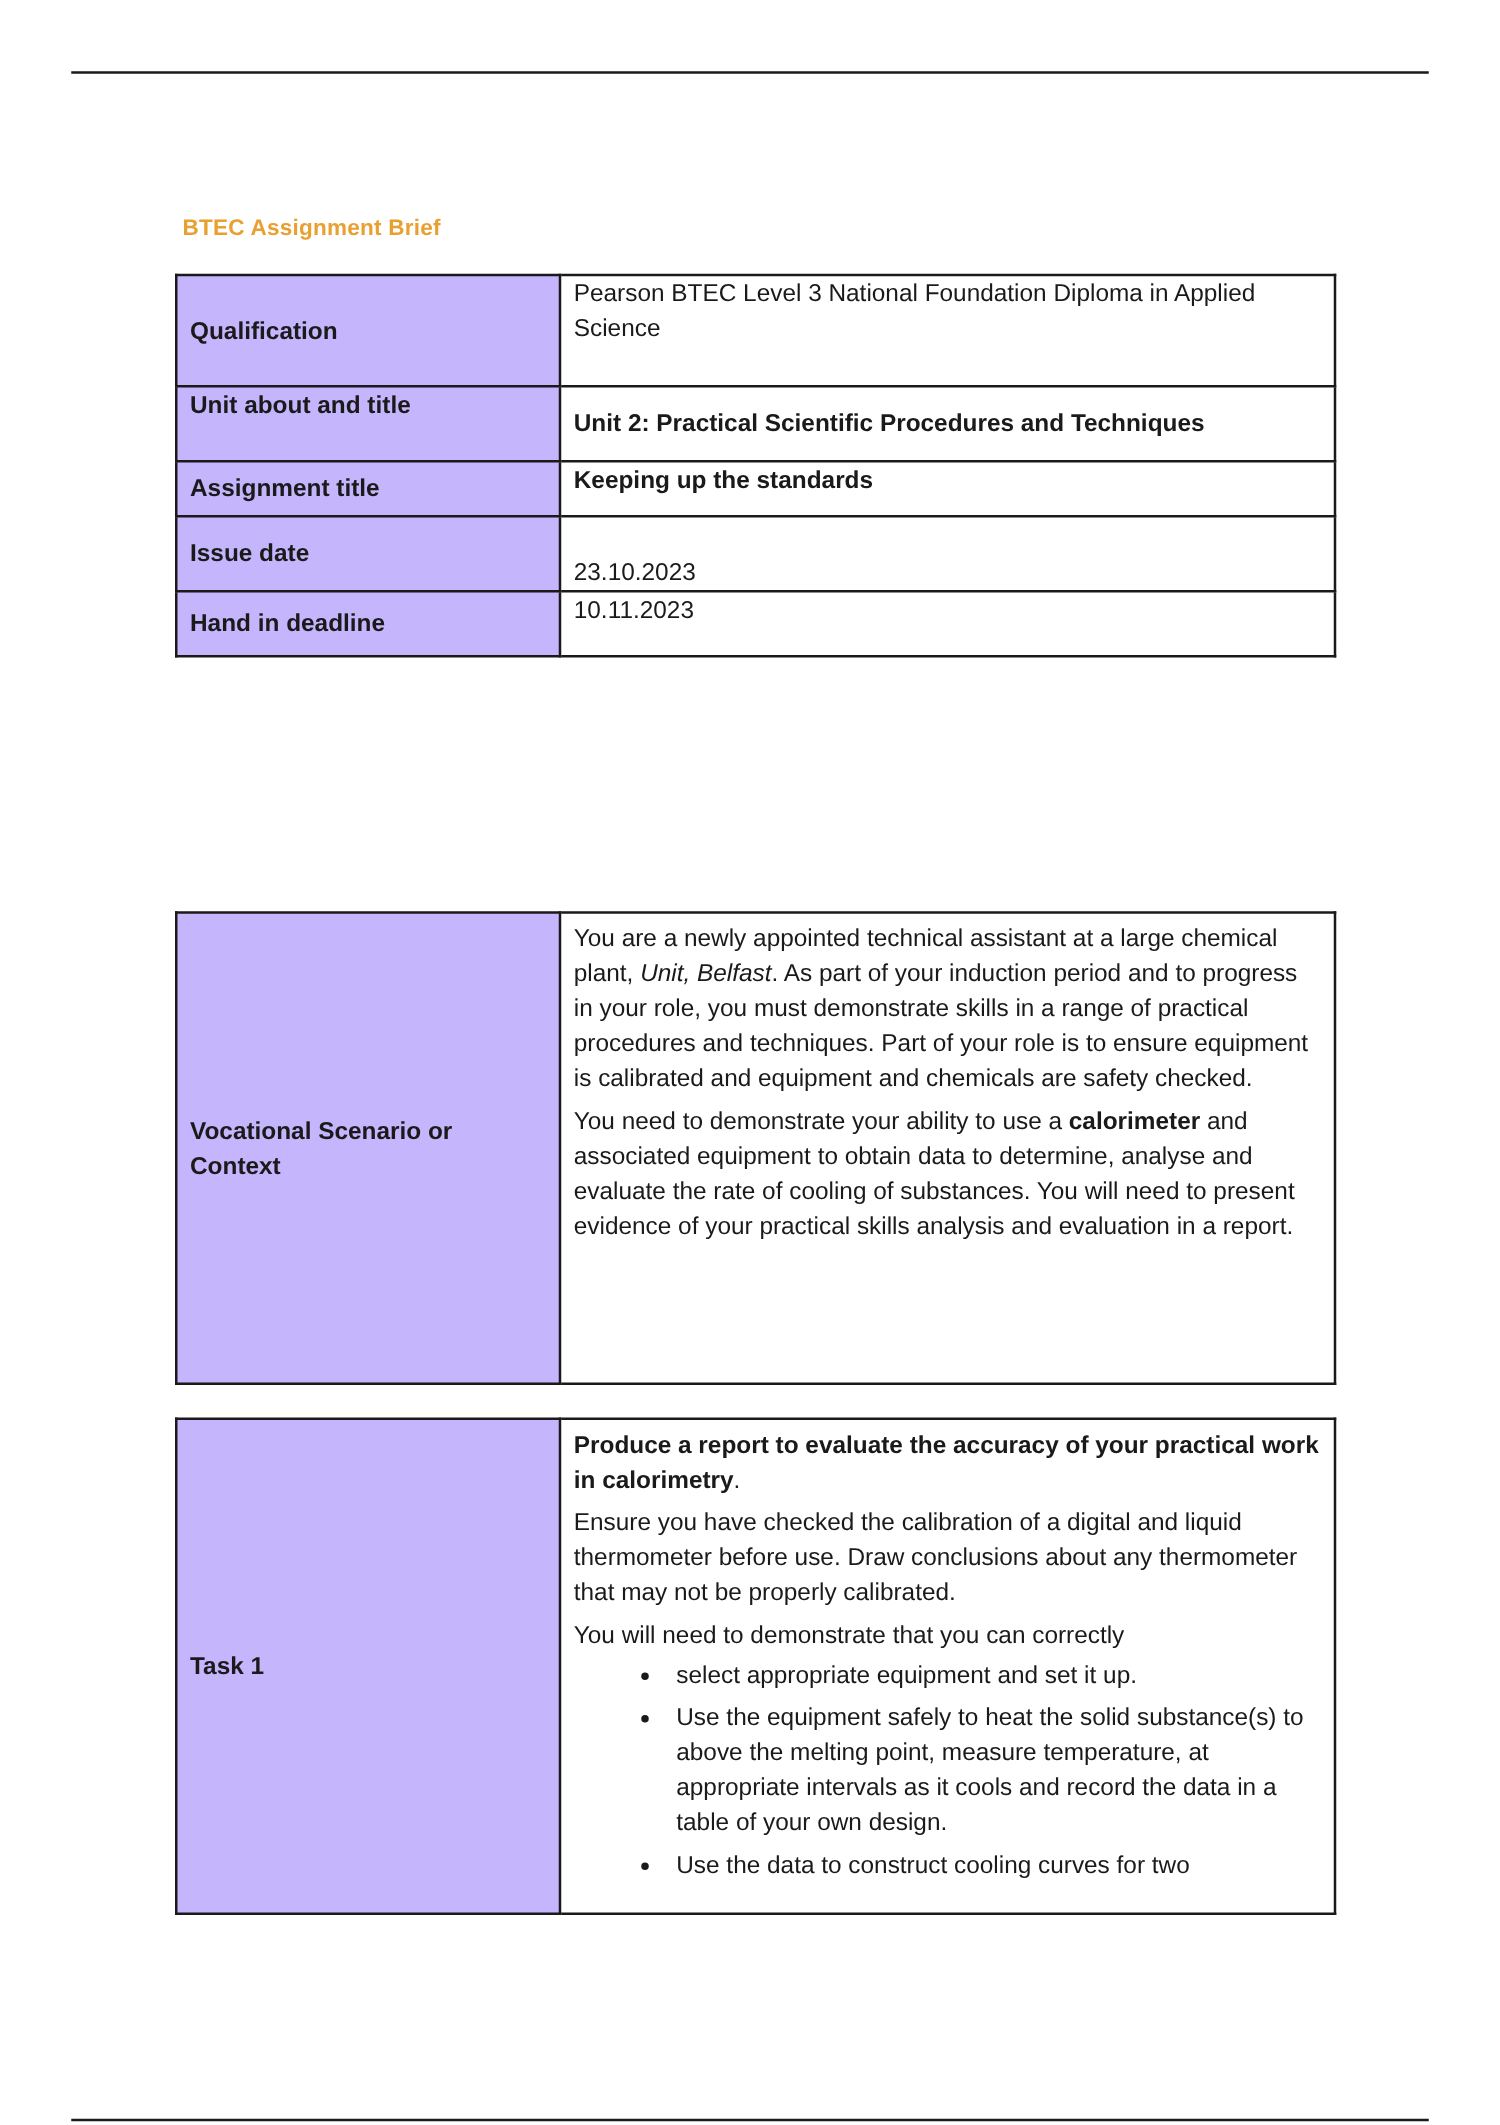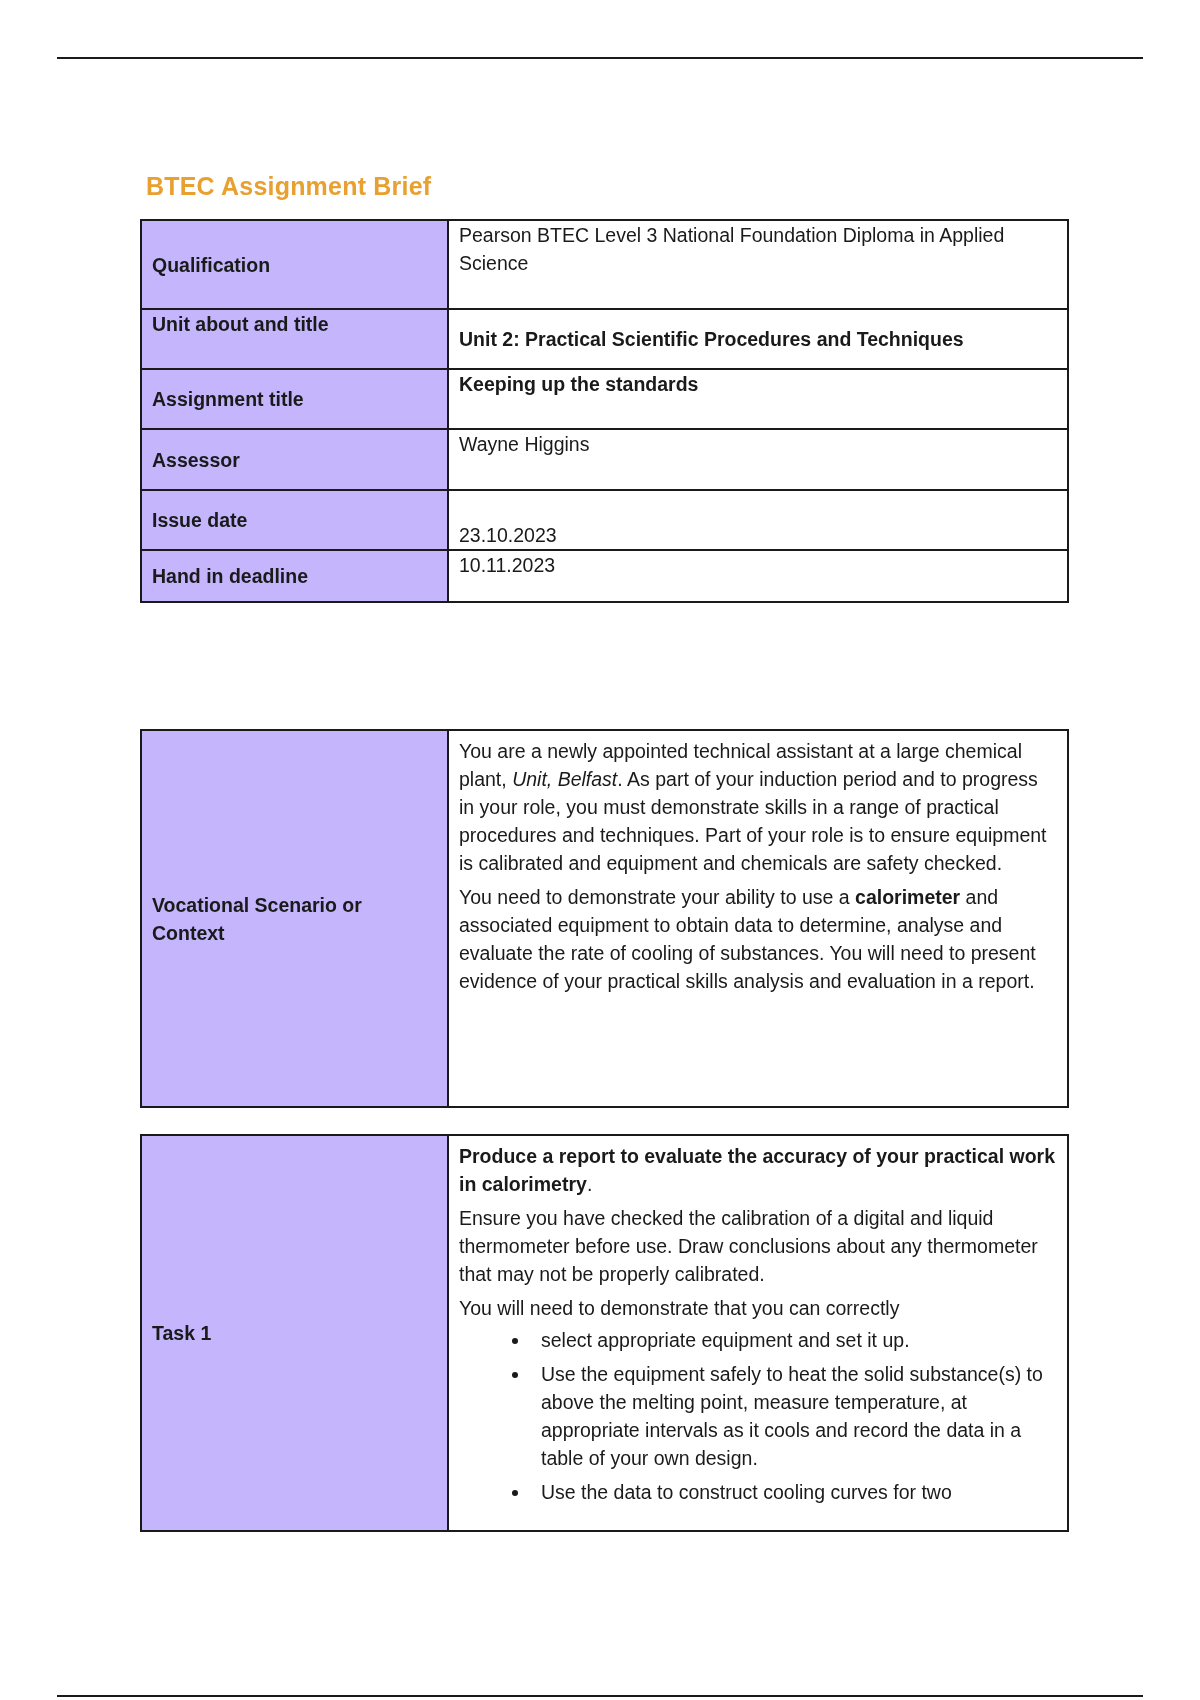--- a/index.html
+++ b/index.html
@@ -1,21 +1,21 @@
 <!DOCTYPE html>
 <html><head>
 <meta charset="utf-8">
 <style>
   html, body { margin: 0; padding: 0; background: #ffffff; }
   body { width: 1200px; height: 1700px; position: relative; overflow: hidden;
          font-family: "Liberation Sans", "DejaVu Sans", sans-serif; color: #1a1a1a; }
   .rule { position: absolute; left: 57px; width: 1086px; height: 2px; background: #1a1a1a; }
   .rule.top { top: 57px; }
   .rule.bottom { top: 1695px; }
-  .brief-title { position: absolute; left: 146px; top: 172px; font-size: 25px; font-weight: bold;
+  .brief-title { position: absolute; left: 146px; top: 172px; font-size: 18px; font-weight: bold;
                  color: #e8a030; letter-spacing: 0.2px; margin: 0; }
   table.brief { position: absolute; left: 140px; width: 929px; border-collapse: collapse;
                 table-layout: fixed; }
   table.brief td { border: 2px solid #1a1a1a; vertical-align: top; font-size: 19.5px; line-height: 28px; }
   table.brief td.label { width: 285px; background: #c4b5fd; font-weight: bold; padding: 0 10px; }
   table.brief td.value { background: #ffffff; padding: 0 10px; }
   #t1 { top: 219px; }
   #t2 { top: 729px; }
   #t3 { top: 1134px; }
   .small { font-size: 13px; font-weight: normal; }
@@ -38,27 +38,23 @@
 <table class="brief" id="t1">
   <tbody>
       <tr style="height:89px;">
     <td class="label v-mid">Qualification</td>
     <td class="value">Pearson BTEC Level 3 National Foundation Diploma in Applied Science</td>
   </tr>
   <tr style="height:60px;">
     <td class="label">Unit about and title</td>
     <td class="value v-mid"><b>Unit 2:  Practical Scientific Procedures and Techniques</b></td>
   </tr>
-  <tr style="height:60px;">
+  <tr style="height:44px;">
     <td class="label v-mid">Assignment title</td>
     <td class="value"><b>Keeping up the standards</b></td>
-  </tr>
-  <tr style="height:61px;">
-    <td class="label v-mid">Assessor</td>
-    <td class="value">Wayne Higgins</td>
   </tr>
   <tr style="height:60px;">
     <td class="label v-mid">Issue date</td>
     <td class="value v-bot">23.10.2023</td>
   </tr>
   <tr style="height:52px;">
     <td class="label v-mid">Hand in deadline</td>
     <td class="value">10.11.2023</td>
   </tr>
 </tbody>

